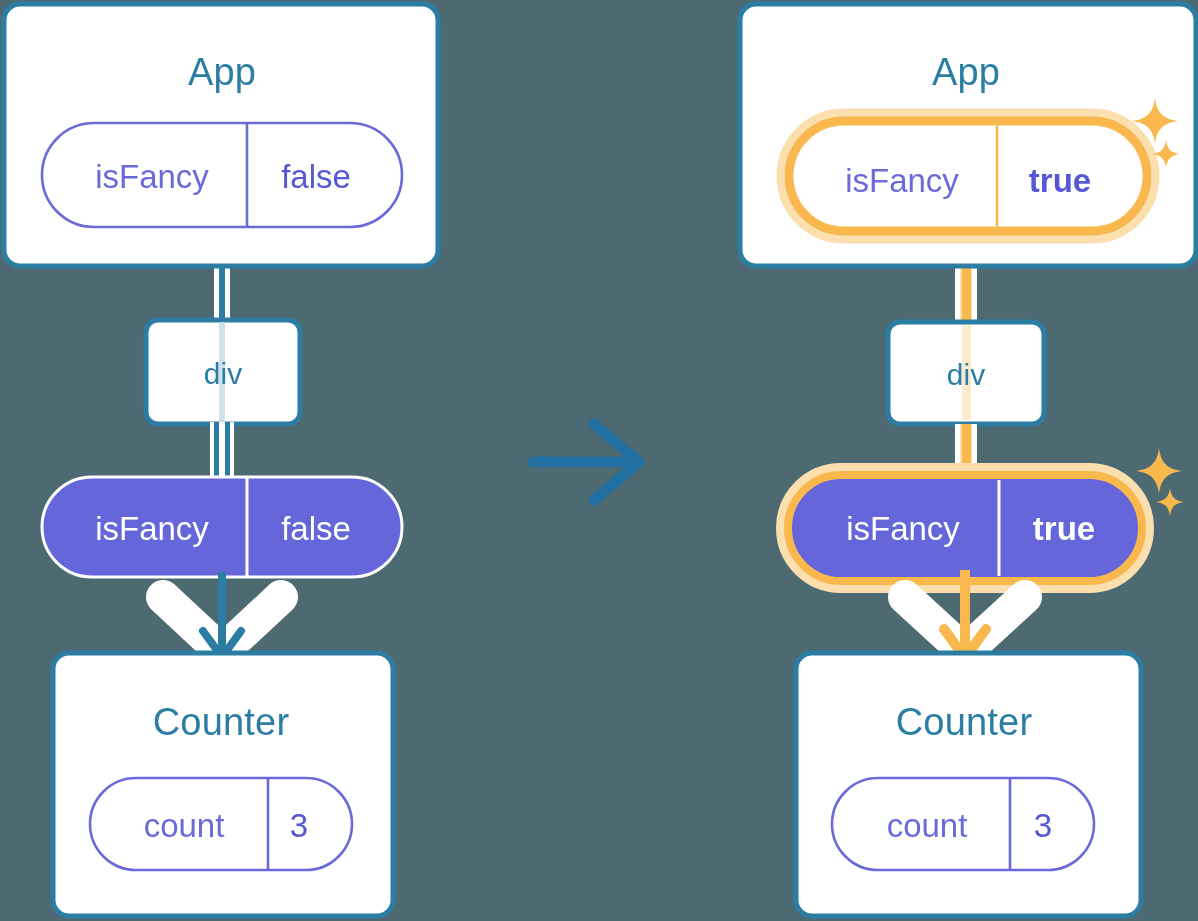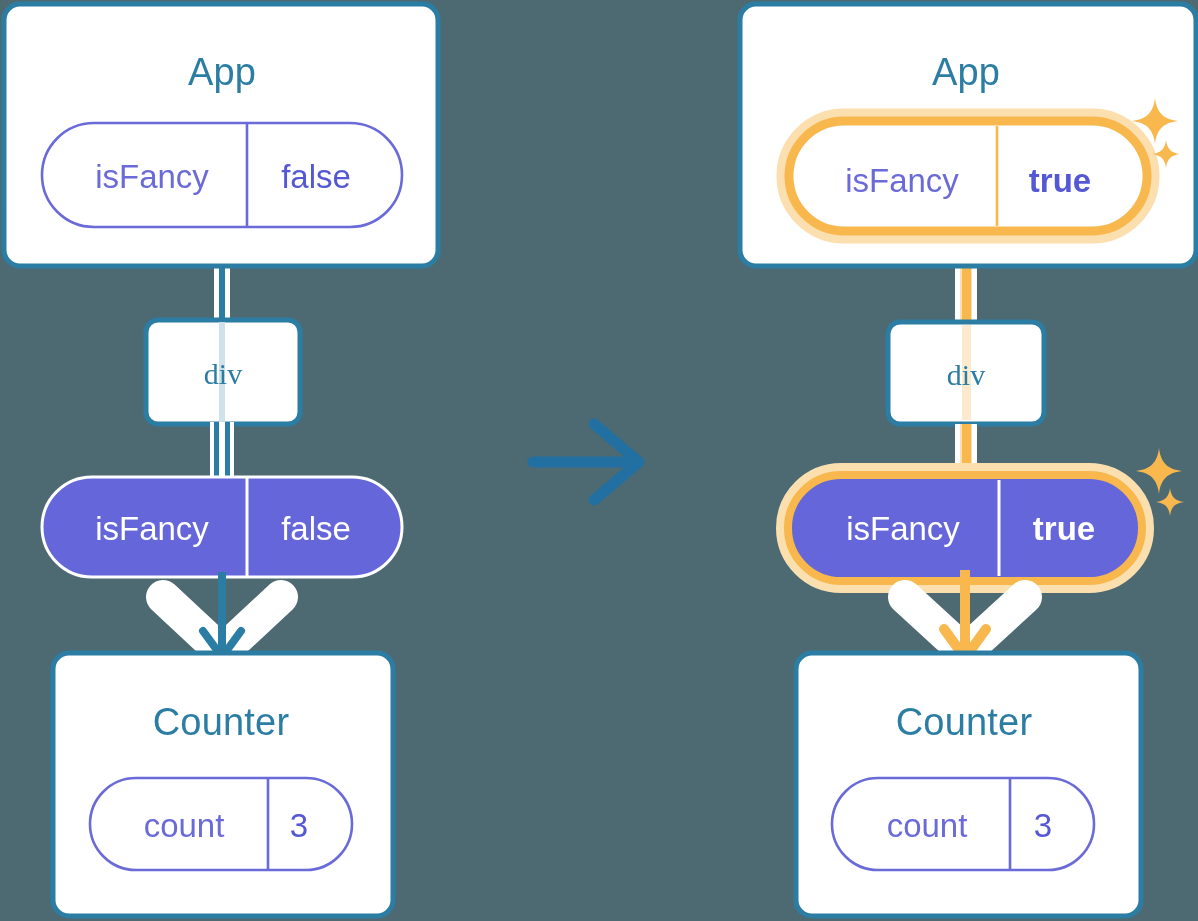--- a/index.html
+++ b/index.html
@@ -44,21 +44,20 @@
   .title {
     color: #2b7da4;
     font-size: 38px;
     letter-spacing: 0.2px;
     transform: translate(-50%, -50%);
   }
   .divlbl {
     color: #2b7da4;
     font-size: 30px;
     transform: translate(-50%, -50%);
-    font-family: Liberation Serif, serif;
   }
   .pk {
     color: #6a6ad9;
     font-size: 33px;
     transform: translate(-50%, -50%);
   }
   .pv {
     color: #5458d4;
     font-size: 33px;
     transform: translate(-50%, -50%);

